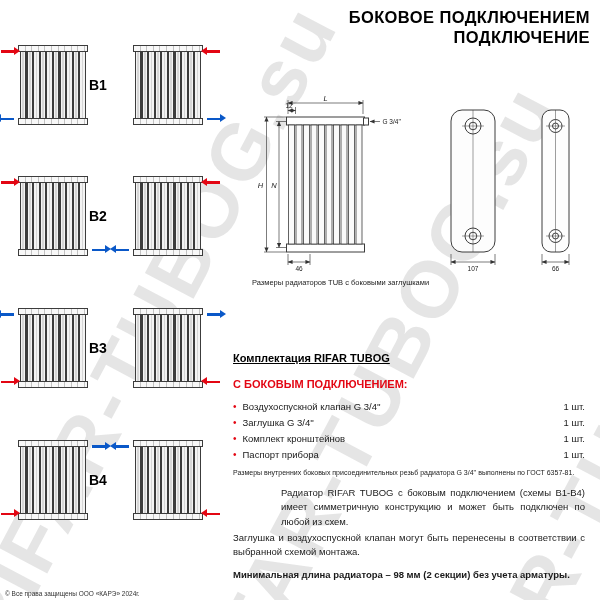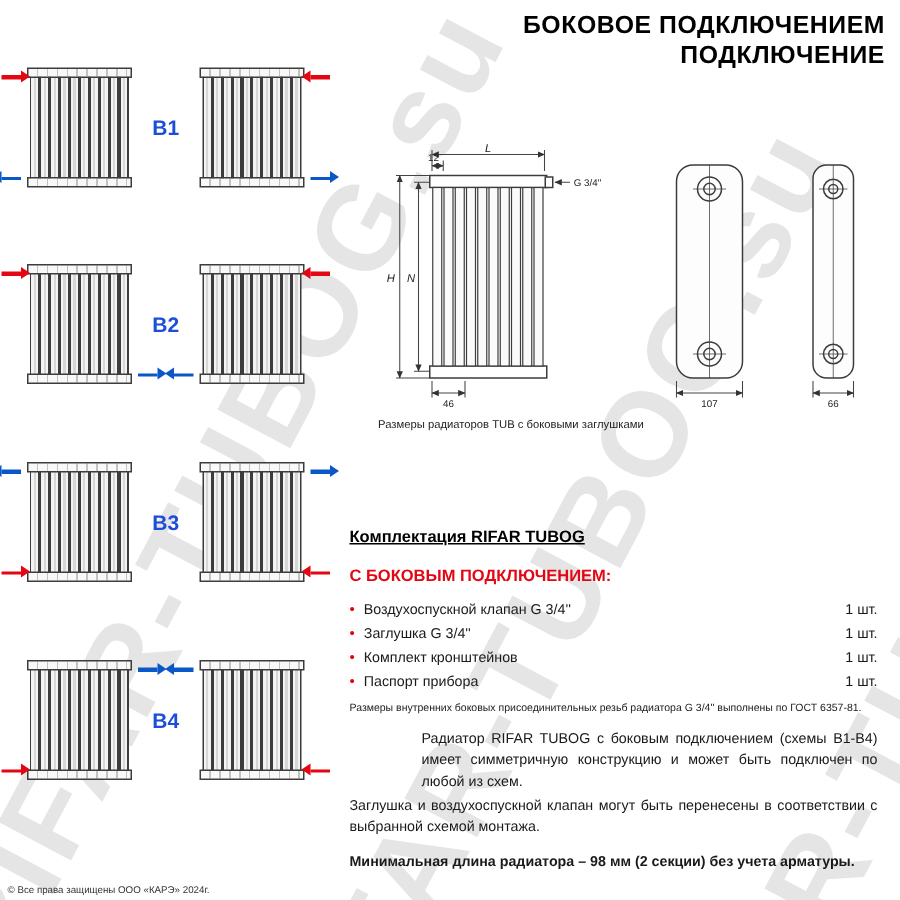--- a/index.html
+++ b/index.html
@@ -20,21 +20,21 @@
   .title{
     position:absolute;z-index:2;top:8px;right:10px;margin:0;text-align:right;
     font-size:16.5px;line-height:1.2;font-weight:bold;letter-spacing:0.4px;color:#000;
   }
   
   .scheme-row{
     position:absolute;left:18px;width:185px;height:80px;z-index:1;
     display:flex;justify-content:space-between;align-items:center;
   }
   .row-b1{top:45px}.row-b2{top:176px}.row-b3{top:308px}.row-b4{top:440px}
-  .scheme-label{width:43px;text-align:center;font-size:14px;font-weight:bold;color:#1d4ed8;}
+  .scheme-label{width:43px;text-align:left;font-size:14px;font-weight:bold;color:#000000;}
   .radiator{position:relative;width:70px;height:80px;}
   .radiator::before,.radiator::after{
     content:"";position:absolute;left:0;right:0;height:7px;z-index:2;
     border:1px solid #3c3c3c;box-sizing:border-box;
     background:repeating-linear-gradient(90deg,#f8f8f8 0 5.6px,#c2c2c2 5.6px 6.6px);
   }
   .radiator::before{top:0}
   .radiator::after{bottom:0}
   .rad-core{
     position:absolute;top:6px;bottom:6px;left:2px;right:2px;

